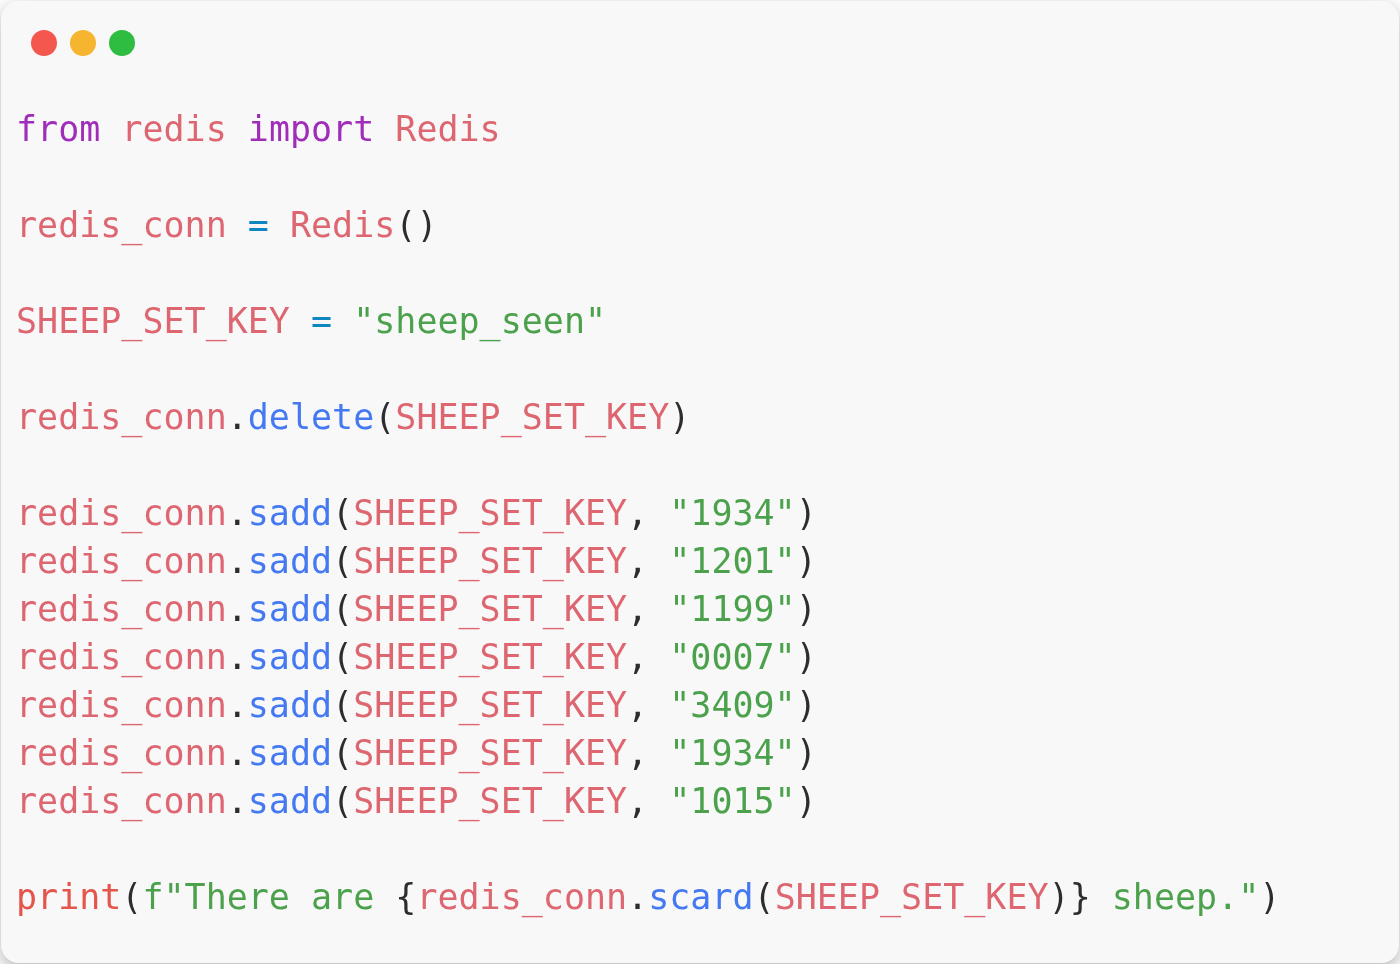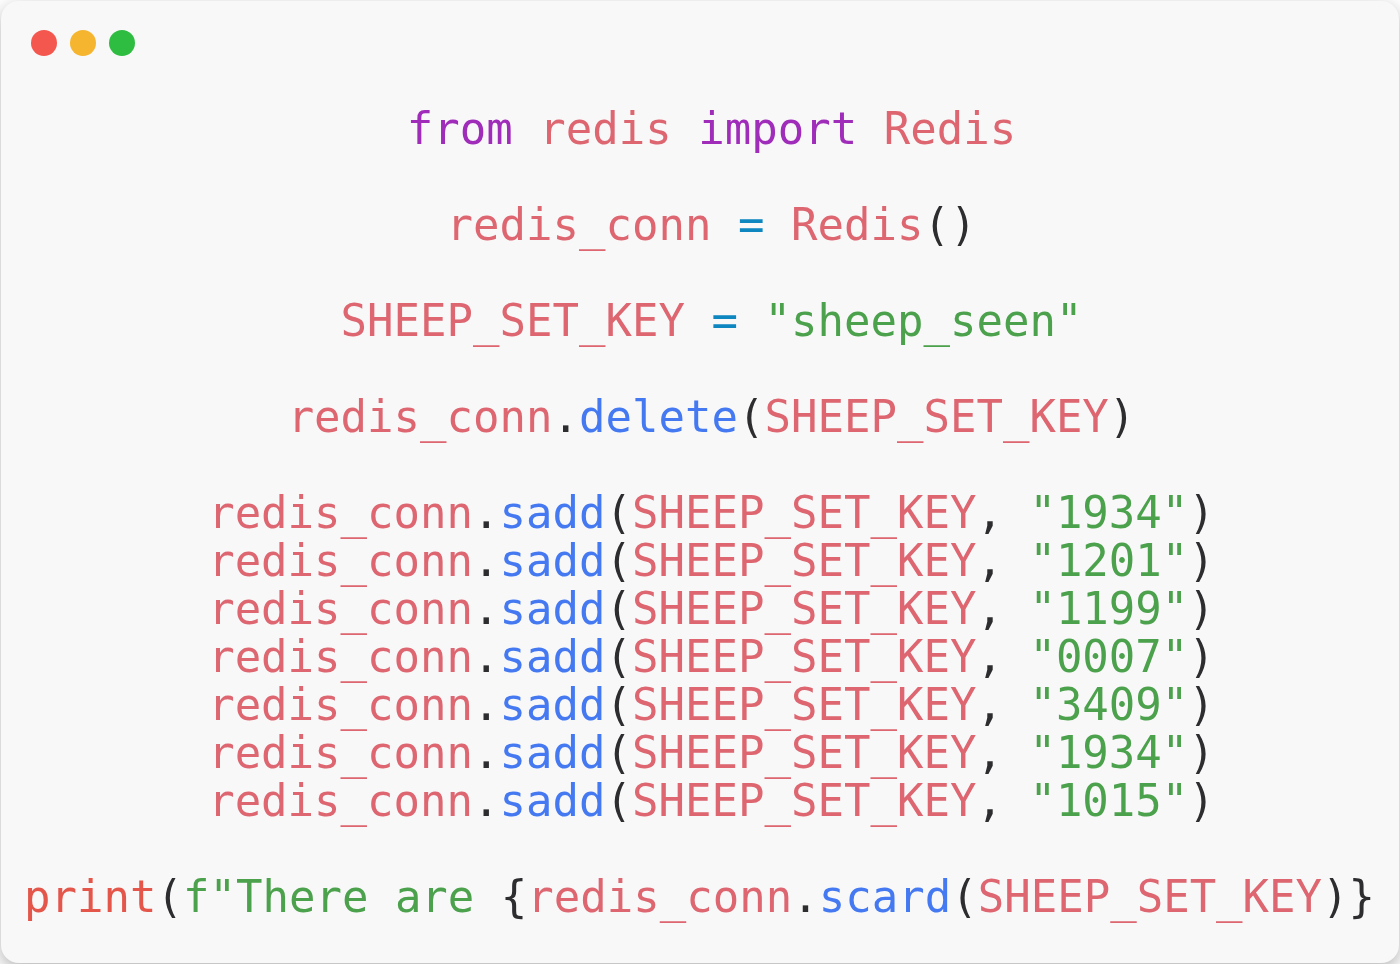--- a/index.html
+++ b/index.html
@@ -26,25 +26,24 @@
   }
   .light {
     width: 26px;
     height: 26px;
     border-radius: 50%;
     border: none;
     cursor: default;
   }
   .code {
     margin-top: 49px;
-    padding-left: 23px;
-    font-size: 44px;
+    padding-left: 15px;
+    font-size: 35px;
     line-height: 48px;
     white-space: pre;
-    text-align: center;
   }
   .code-line {
     height: 48px;
   }
 </style>
 </head>
 <body>
 
 <div class="window">
   <div class="titlebar">

